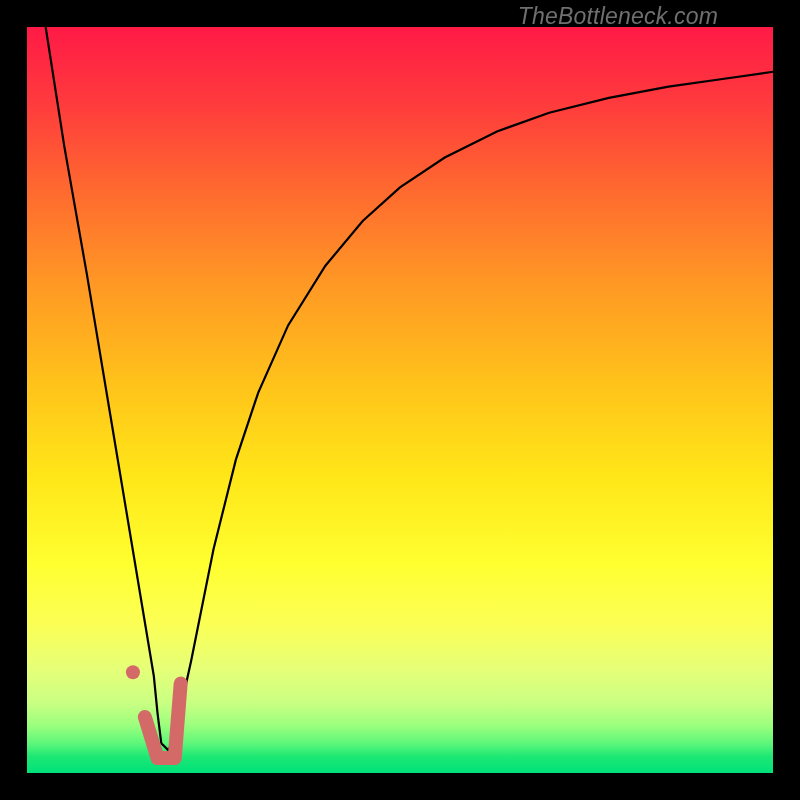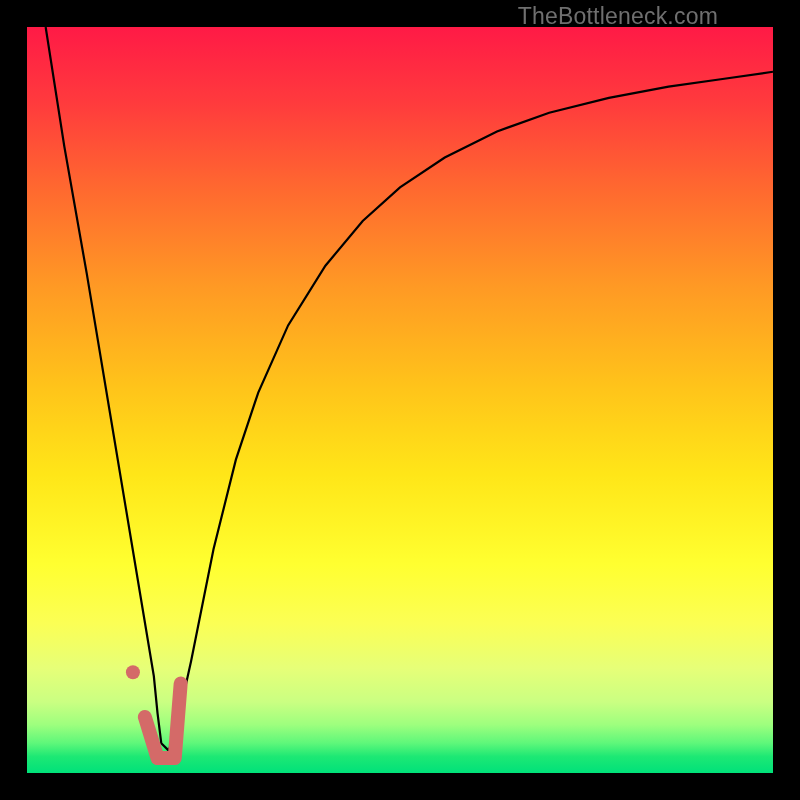--- a/index.html
+++ b/index.html
@@ -11,20 +11,21 @@
     background: #000;
     font-family: Arial, Helvetica, sans-serif;
   }
   .frame {
     position: absolute;
     left: 0;
     top: 0;
     width: 748px;
     height: 800px;
     background: #000;
+    font-style: italic;
   }
   .plot-area {
     position: absolute;
     left: 27px;
     top: 27px;
     width: 746px;
     height: 746px;
   }
   .gradient {
     position: absolute;

